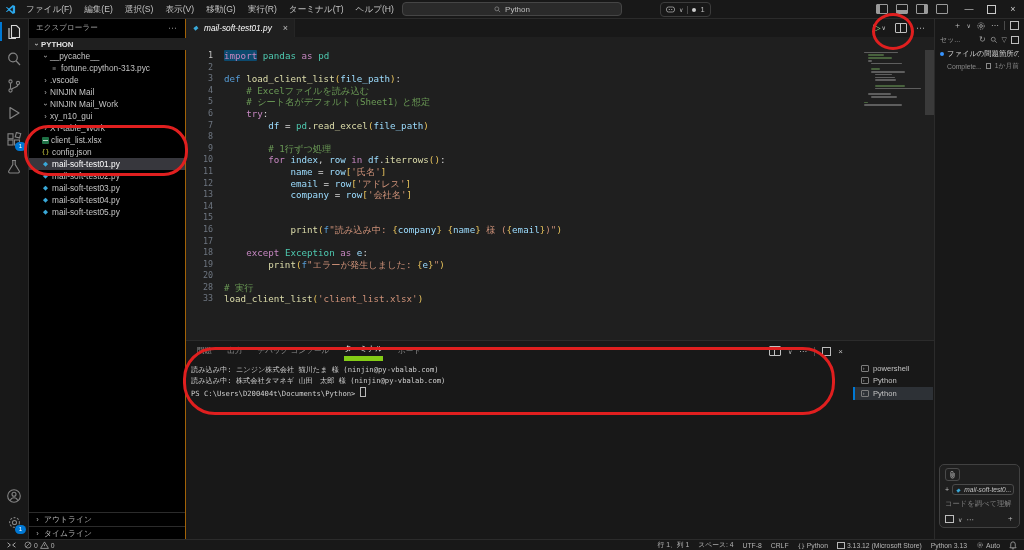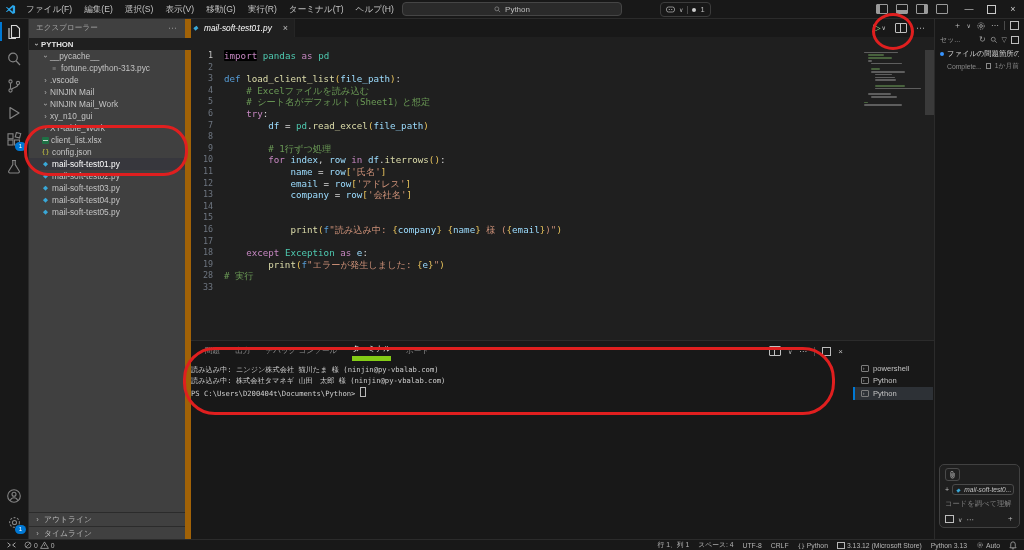--- a/index.html
+++ b/index.html
@@ -31,22 +31,22 @@
   
   .activitybar{position:absolute;left:0;top:18px;width:28px;bottom:10px;background:#181818;
                border-right:1px solid #2b2b2b;display:flex;flex-direction:column;align-items:center;z-index:4}
   .ab-item{width:28px;height:27px;display:flex;align-items:center;justify-content:center;position:relative}
   .ab-item.active::before{content:'';position:absolute;left:0;top:4px;bottom:4px;width:2px;background:#0078d4}
   .badge{position:absolute;right:2px;bottom:2px;min-width:9px;height:9px;border-radius:5px;background:#0078d4;
          color:#fff;font-size:6px;line-height:9px;text-align:center;padding:0 1px}
   .spacer{flex:1}
 
   
-  .sidebar{position:absolute;left:28px;top:18px;width:157px;bottom:10px;background:#404040;
-           border-right:6px solid #a16207;z-index:3}
+  .sidebar{position:absolute;left:28px;top:18px;width:157px;bottom:10px;background:#000000;
+           border-right:1px solid #a16207;z-index:3}
   .sb-header{height:20px;display:flex;align-items:center;padding:0 8px;color:#a6a6a6;font-size:7.6px}
   .sb-header .more{margin-left:auto;color:#9a9a9a;font-size:9px}
   .tree{font-size:8.3px}
   .trow{height:12px;display:flex;align-items:center;color:#c3c3c3;white-space:nowrap;overflow:hidden}
   .trow.root{font-weight:bold;color:#e4e4e4;font-size:7.8px}
   .trow.selected{background:#37373d;color:#fff}
   .chev{width:9px;flex:none;display:inline-block;font-size:7.5px;color:#b0b0b0;transform:none;text-align:center}
   .chev.open{transform:rotate(90deg)}
   .fico{width:9px;flex:none;margin-right:2px;text-align:center}
   .ico-py{color:#39a8d8;font-size:6.5px}
@@ -72,29 +72,29 @@
   .more{font-size:9px;color:#c0c0c0}
   .breadcrumb{height:13px;display:flex;align-items:center;gap:4px;padding-left:10px;font-size:7.8px;color:#9a9a9a}
   .code{position:absolute;left:0;top:32px;right:74px;bottom:0;overflow:hidden;
         font-family:"DejaVu Sans Mono",monospace;font-size:9.2px;line-height:11.6px}
   .cline{display:flex;height:11.6px}
   .lnum{width:28px;flex:none;text-align:right;padding-right:11px;color:#6e7681;font-size:8.4px}
   .lnum.active{color:#c6c6c6}
   .ctext{white-space:pre}
   .c-pl{color:#d4d4d4}.c-kw{color:#C586C0}.c-def{color:#569CD6}.c-fn{color:#DCDCAA}.c-var{color:#9CDCFE}
   .c-str{color:#CE9178}.c-com{color:#6A9955}.c-cls{color:#4EC9B0}.c-br{color:#e8c35c}
-  .c-hl{background:#000000;border-radius:1px}
+  .c-hl{background:#0c4a6e;border-radius:1px}
   .minimap{position:absolute;top:28px;right:13px;width:58px}
   .mm-line{height:1.6px;margin-bottom:1.2px;border-radius:1px}
   .vscroll{position:absolute;top:27px;right:0;width:10px;height:70px;background:rgba(121,121,121,.3)}
 
   
   .panel{position:absolute;left:185px;top:340px;width:750px;height:200px;background:#181818;
          border-top:1px solid #2b2b2b;z-index:2}
-  .panel-tabs{height:20px;display:flex;gap:15px;align-items:stretch;padding-left:20px;font-size:7.6px;color:#8f8f8f}
+  .panel-tabs{height:20px;display:flex;gap:15px;align-items:stretch;padding-left:12px;font-size:7.6px;color:#8f8f8f}
   .ptab{display:flex;align-items:center}
   .ptab.active{color:#e7e7e7;border-bottom:5px solid #84cc16}
   .panel-actions{position:absolute;right:92px;top:0;height:20px;display:flex;align-items:center;gap:7px;color:#bdbdbd;font-size:8px}
   .maxbox{width:7px;height:7px;border:1px solid #bdbdbd}
   .psep{width:1px;height:9px;background:#4a4a4a}
   .term{position:absolute;left:6px;top:23px;right:86px;bottom:4px;overflow:hidden;
         font-family:"DejaVu Sans Mono",monospace;font-size:7.2px;line-height:11.4px;color:#cfcfcf}
   .tline{white-space:pre;height:11.4px;overflow:hidden}
   .redact{display:inline-block;width:55px;height:7px;background:#000;vertical-align:middle}
   .tcursor{display:inline-block;width:4.5px;height:8px;border:1px solid #b9b9b9;vertical-align:-1px}
@@ -427,25 +427,30 @@
         </div>
         <div class="cline">
           <span class="lnum">18</span>
           <span class="ctext"><span class="c-pl">    </span><span class="c-kw">except</span><span class="c-pl"> </span><span class="c-cls">Exception</span><span class="c-pl"> </span><span class="c-kw">as</span><span class="c-pl"> </span><span class="c-var">e</span><span class="c-pl">:</span></span>
         </div>
         <div class="cline">
           <span class="lnum">19</span>
           <span class="ctext"><span class="c-pl">        </span><span class="c-fn">print</span><span class="c-br">(</span><span class="c-def">f</span><span class="c-str">"エラーが発生しました: </span><span class="c-br">{</span><span class="c-var">e</span><span class="c-br">}</span><span class="c-str">"</span><span class="c-br">)</span></span>
         </div>
         <div class="cline">
+          <span class="lnum">20</span>
+          <span class="ctext"></span>
+        </div>
+        <div class="cline">
           <span class="lnum">28</span>
           <span class="ctext"><span class="c-com"># 実行</span></span>
         </div>
         <div class="cline">
           <span class="lnum">33</span>
+          <span class="ctext"><span class="c-fn">load_client_list</span><span class="c-br">(</span><span class="c-str">'client_list.xlsx'</span><span class="c-br">)</span></span>
         </div>
       </div>
     <div class="minimap">
         <div class="mm-line" style="margin-left: 0px; width: 19.95px; background: rgba(190, 190, 190, 0.4);"></div>
         <div class="mm-line" style="margin-left: 0px; width: 0px; background: transparent;"></div>
         <div class="mm-line" style="margin-left: 0px; width: 33.6px; background: rgba(190, 190, 190, 0.4);"></div>
         <div class="mm-line" style="margin-left: 3.6px; width: 16.8px; background: rgba(106, 153, 85, 0.55);"></div>
         <div class="mm-line" style="margin-left: 3.6px; width: 24.15px; background: rgba(106, 153, 85, 0.55);"></div>
         <div class="mm-line" style="margin-left: 3.6px; width: 4.2px; background: rgba(190, 190, 190, 0.4);"></div>
         <div class="mm-line" style="margin-left: 7.2px; width: 30.45px; background: rgba(190, 190, 190, 0.4);"></div>

